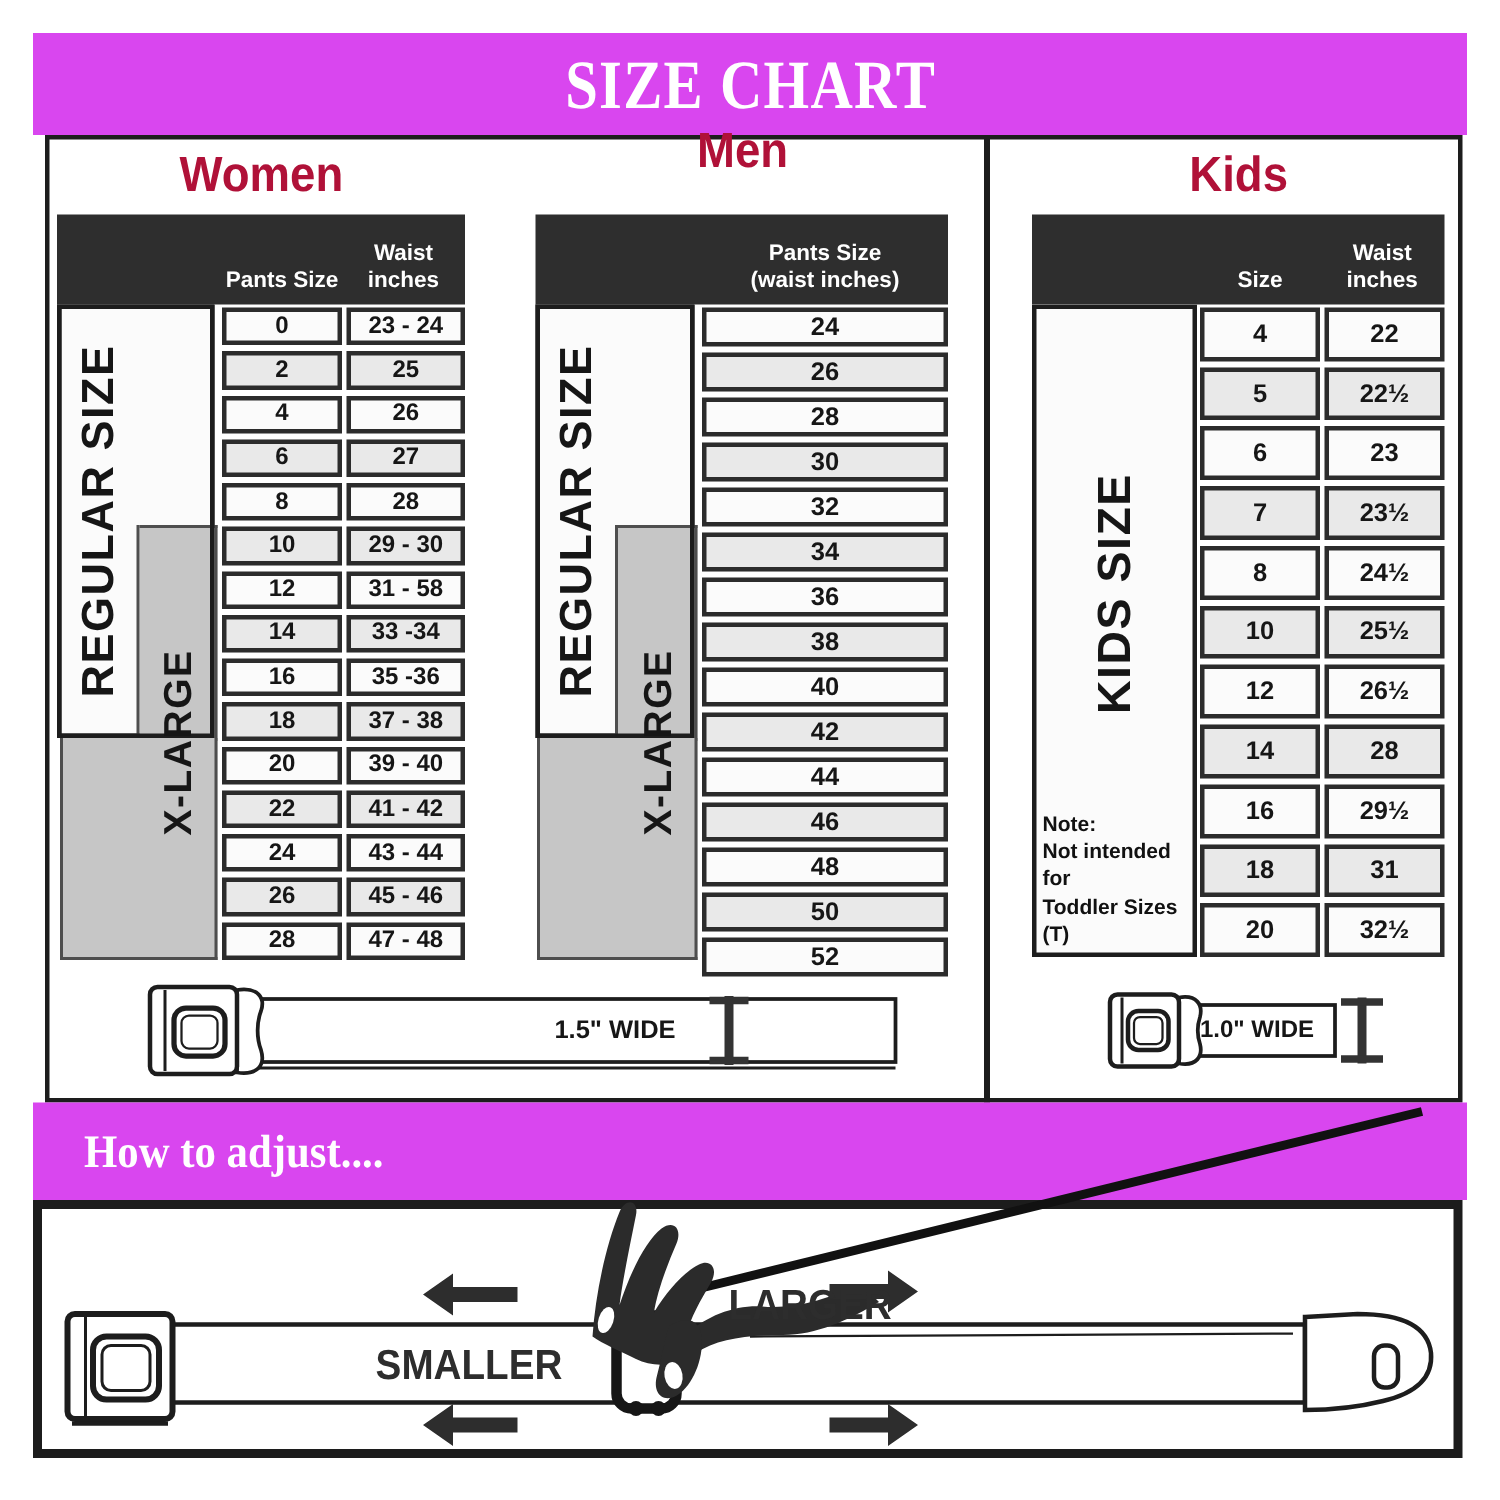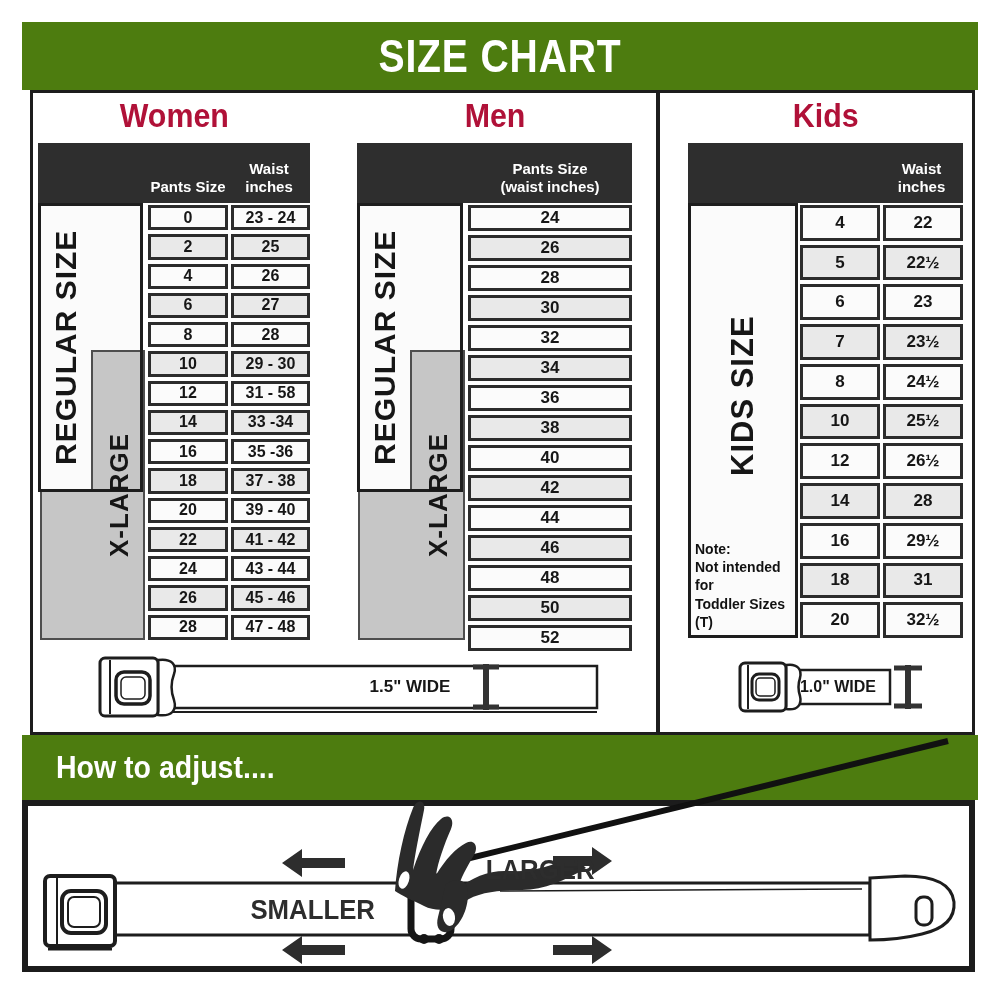--- a/index.html
+++ b/index.html
@@ -3,21 +3,21 @@
 <meta charset="utf-8">
 <style>
   html,body{margin:0;padding:0;background:#fff;}
   #canvas{position:relative;width:1000px;height:1000px;background:#fff;overflow:hidden;
           font-family:"Liberation Sans","DejaVu Sans",sans-serif;color:#1b1b1b;}
   .abs{position:absolute;box-sizing:border-box;}
   .flexc{display:flex;align-items:center;justify-content:center;}
   .scx{display:inline-block;transform:scaleX(.85);white-space:nowrap;}
   .scx9{display:inline-block;transform:scaleX(.92);white-space:nowrap;}
 
-  .band{background:#4d7c0f;}
+  .band{background:#d946ef;font-family:Liberation Serif, serif;}
   .title{color:#fff;font-weight:bold;font-size:46px;letter-spacing:1px;}
   .sec-head{color:#b01138;font-weight:bold;font-size:33px;}
 
   .content-box{border:3px solid #1d1d1d;background:#fff;}
   .divider{background:#1d1d1d;}
 
   .tbl-head{background:#2e2e2e;}
   .hcol{position:absolute;display:flex;flex-direction:column;justify-content:flex-end;align-items:center;
         color:#fff;font-weight:bold;font-size:15px;line-height:1.25;padding-bottom:6px;box-sizing:border-box;text-align:center;}
 
@@ -56,21 +56,21 @@
   <div class="abs band flexc" style="left:22px;top:22px;width:956px;height:68px;">
     <span class="title scx">SIZE CHART</span>
   </div>
 
   <div class="abs content-box" style="left:30px;top:90px;width:945px;height:645px;"></div>
   <div class="abs divider" style="left:656px;top:90px;width:4px;height:645px;"></div>
 
   <div class="abs flexc" style="left:38px;top:95px;width:272px;height:42px;align-items:center;">
     <span class="sec-head scx9">Women</span>
   </div>
-  <div class="abs flexc" style="left:357px;top:95px;width:275px;height:42px;">
+  <div class="abs flexc" style="left:357px;top:79px;width:275px;height:42px;">
     <span class="sec-head scx9">Men</span>
   </div>
   <div class="abs flexc" style="left:688px;top:95px;width:275px;height:42px;">
     <span class="sec-head scx9">Kids</span>
   </div>
 
   <div class="abs" style="left:38px;top:143px;width:272px;height:497px;">
     <div class="abs tbl-head" style="left:0;top:0;width:272px;height:60px;">
       <div class="hcol" style="left:105px;top:0;width:90px;height:60px;">
         <span>Pants Size</span>
@@ -153,20 +153,23 @@
         <div class="cell">44</div>
         <div class="cell alt">46</div>
         <div class="cell">48</div>
         <div class="cell alt">50</div>
         <div class="cell">52</div>
       </div>
   </div>
 
   <div class="abs" style="left:688px;top:143px;width:275px;height:495px;">
     <div class="abs tbl-head" style="left:0;top:0;width:275px;height:60px;">
+      <div class="hcol" style="left:112px;top:0;width:80px;height:60px;">
+        <span>Size</span>
+      </div>
       <div class="hcol" style="left:192px;top:0;width:83px;height:60px;">
         <span>Waist</span>
         <span>inches</span>
       </div>
     </div>
 
     <div class="abs white-box" style="left:0;top:60px;width:110px;height:435px;">
       <div class="abs vlabel kids-label" style="left:0;top:0;width:104px;height:380px;">KIDS SIZE</div>
       <div class="abs note" style="left:4px;bottom:4px;width:100px;">
         <div>Note:</div>

